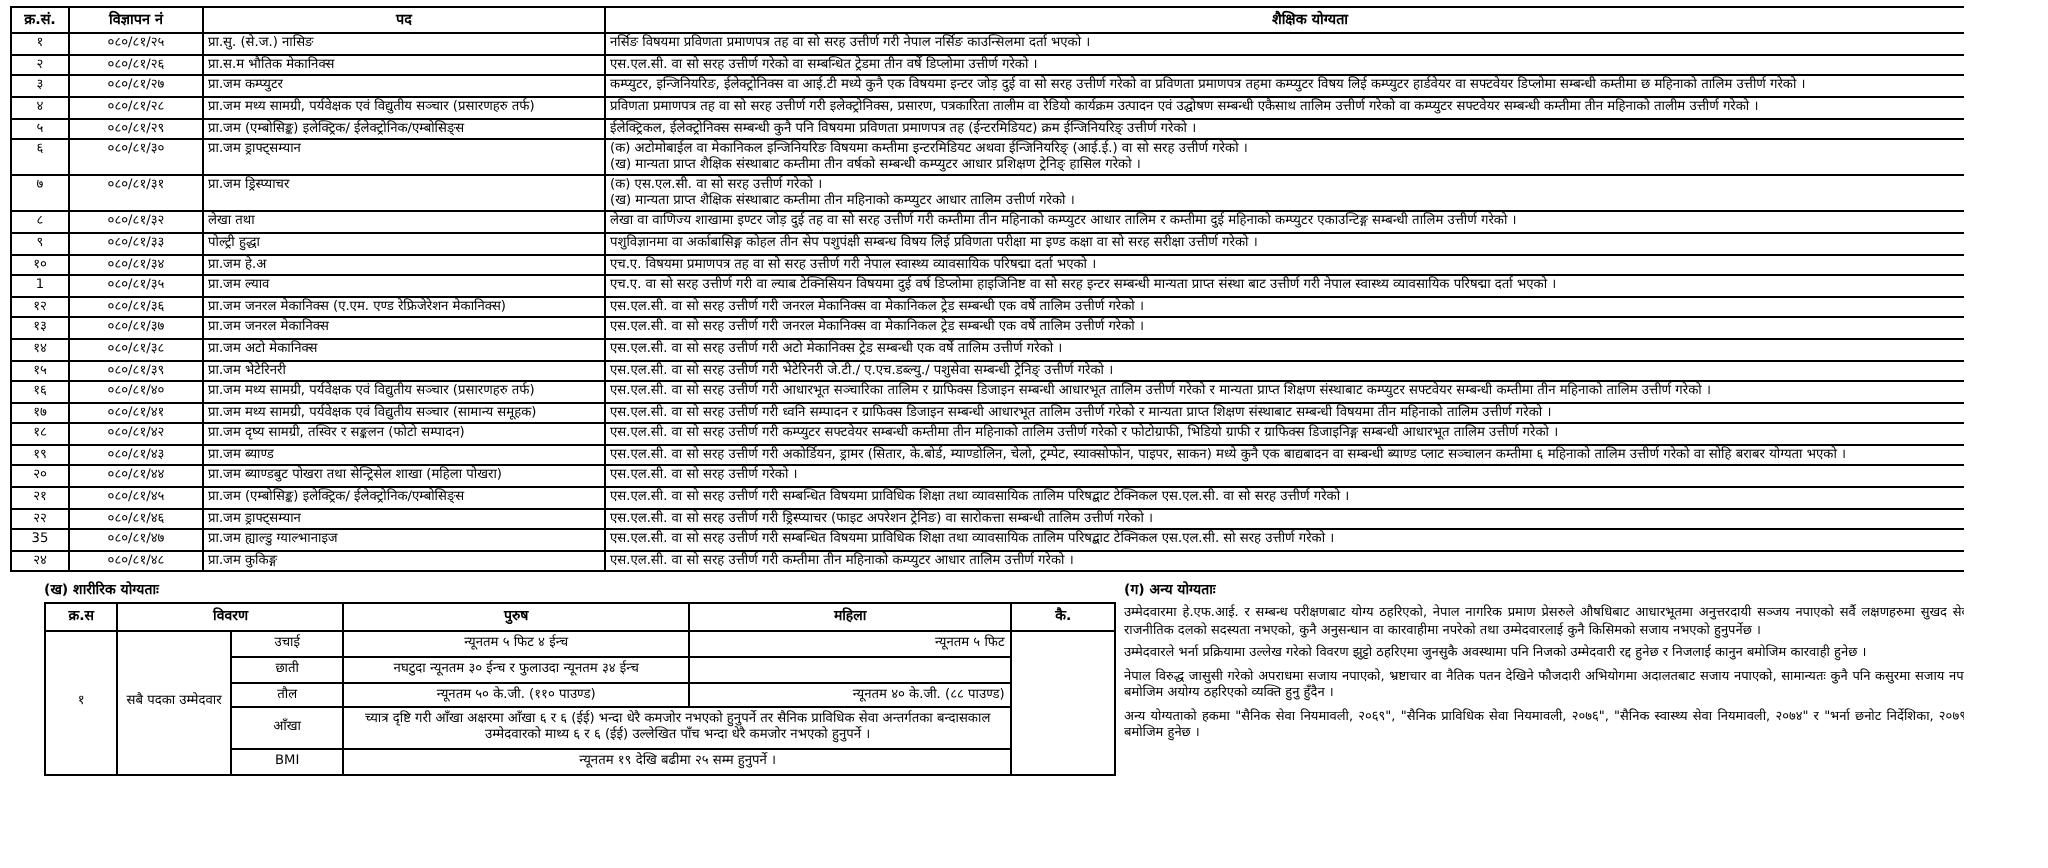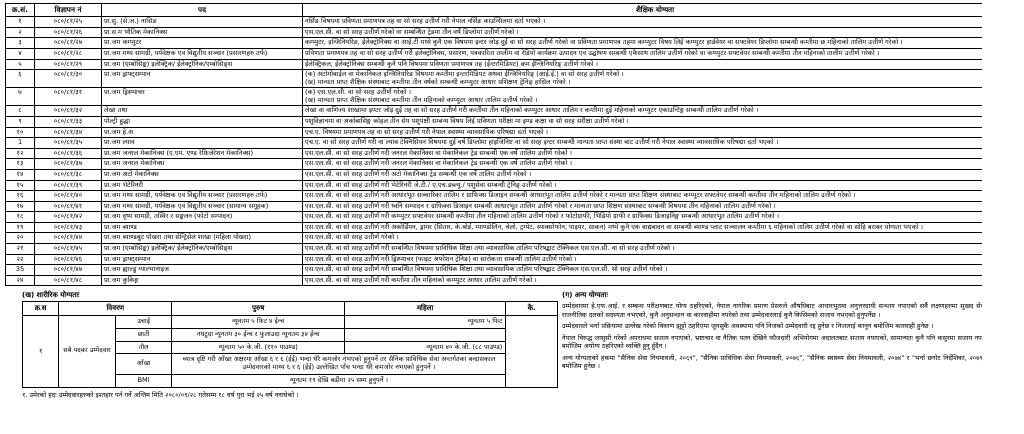--- a/index.html
+++ b/index.html
@@ -15,21 +15,21 @@
   .c-qual{width:700px;}
   .c-rem{width:32px;text-align:center;}
   .qline{display:block;}
   .bottom{display:flex;width:1014px;margin:4px 0 0 22px;gap:4px;}
   .left-box{width:536px;}
   .right-box{width:470px;}
   .sec-title{font-size:7px;font-weight:bold;margin:0 0 2px 0;}
   .phys-table{width:100%;}
   .phys-table td{border:1px solid #000;padding:2px 3px;font-size:6.6px;line-height:1.2;vertical-align:middle;}
   .phys-table .hd{text-align:center;font-weight:bold;font-size:7px;}
-  .p-sn{width:26px;text-align:center;font-family:Liberation Serif, serif;}
+  .p-sn{width:26px;text-align:center;}
   .p-desc{width:96px;text-align:center;}
   .p-sub{width:60px;text-align:center;}
   .p-male{width:150px;text-align:center;}
   .p-female{width:140px;text-align:right;}
   .p-rem{width:40px;text-align:center;}
   .note{font-size:6.5px;margin-top:3px;line-height:1.25;}
   .right-box p{font-size:6.5px;margin:0 0 3px 0;line-height:1.3;text-align:justify;}
   .right-title{font-size:7px;font-weight:bold;margin:0 0 3px 0;}
 </style>
 </head>
@@ -258,21 +258,20 @@
             <tr>
               <td class="p-sub">आँखा</td>
               <td class="p-male" colspan="2">च्यात्र दृष्टि गरी आँखा अक्षरमा आँखा ६ र ६ (ईई) भन्दा धेरै कमजोर नभएको हुनुपर्ने तर सैनिक प्राविधिक सेवा अन्तर्गतका बन्दासकाल उम्मेदवारको माथ्य ६ र ६ (ईई) उल्लेखित पाँच भन्दा धेरै कमजोर नभएको हुनुपर्ने ।</td>
             </tr>
             <tr>
               <td class="p-sub">BMI</td>
               <td class="p-male" colspan="2">न्यूनतम १९ देखि बढीमा २५ सम्म हुनुपर्ने ।</td>
             </tr>
           </tbody>
       </table>
-      <div class="note">१. उमेरको हदः उम्मेदवारहरुको इश्तहार पर्न गर्ने अन्तिम मिति २०८०/०९/२८ गतेसम्म १८ वर्ष पुरा भई २५ वर्ष ननाघेको ।</div>
     </div>
     <div class="right-box">
       <div class="right-title">(ग)  अन्य योग्यताः</div>
       <div>
           <p>उम्मेदवारमा हे.एफ.आई. र सम्बन्ध परीक्षणबाट योग्य ठहरिएको, नेपाल नागरिक प्रमाण प्रेसरुले औषधिबाट आधारभूतमा अनुत्तरदायी सञ्जय नपाएको सर्वै लक्षणहरुमा सुखद सेवामा संलग्न गरिएको, राजनीतिक दलको सदस्यता नभएको, कुनै अनुसन्धान वा कारवाहीमा नपरेको तथा उम्मेदवारलाई कुनै किसिमको सजाय नभएको हुनुपर्नेछ ।</p>
           <p>उम्मेदवारले भर्ना प्रक्रियामा उल्लेख गरेको विवरण झुट्टो ठहरिएमा जुनसुकै अवस्थामा पनि निजको उम्मेदवारी रद्द हुनेछ र निजलाई कानुन बमोजिम कारवाही हुनेछ ।</p>
           <p>नेपाल विरुद्ध जासुसी गरेको अपराधमा सजाय नपाएको, भ्रष्टाचार वा नैतिक पतन देखिने फौजदारी अभियोगमा अदालतबाट सजाय नपाएको, सामान्यतः कुनै पनि कसुरमा सजाय नपाएको, प्रचलित कानुन बमोजिम अयोग्य ठहरिएको व्यक्ति हुनु हुँदैन ।</p>
           <p>अन्य योग्यताको हकमा "सैनिक सेवा नियमावली, २०६९", "सैनिक प्राविधिक सेवा नियमावली, २०७६", "सैनिक स्वास्थ्य सेवा नियमावली, २०७४" र "भर्ना छनोट निर्देशिका, २०७९" मा भएको व्यवस्था बमोजिम हुनेछ ।</p>
         </div>
     </div>

